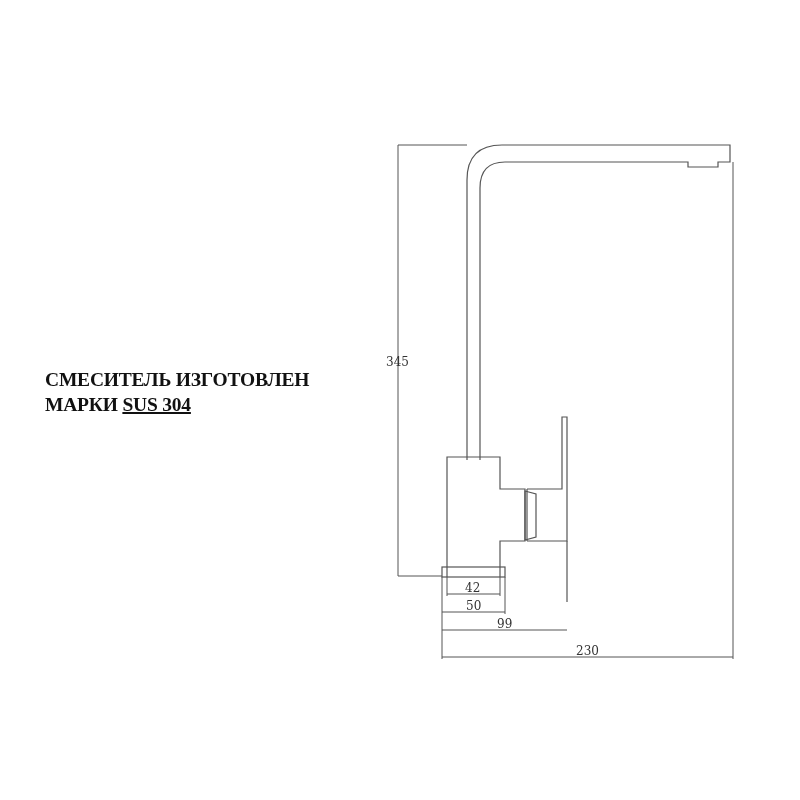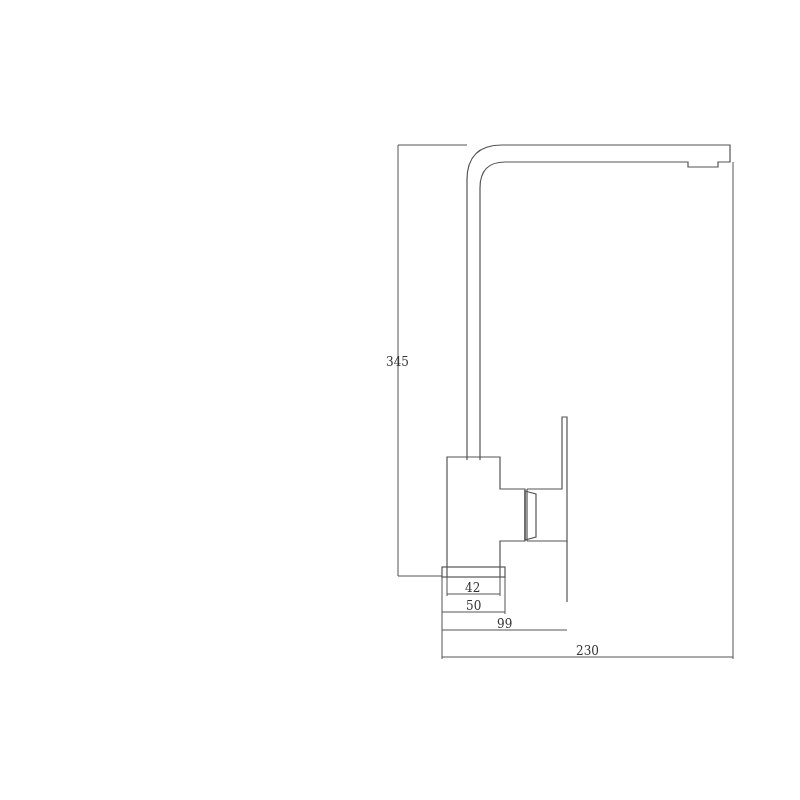--- a/index.html
+++ b/index.html
@@ -12,20 +12,22 @@
     }
     .note .line { display: block; white-space: nowrap; }
     .note .grade { text-decoration: underline; text-decoration-thickness: 2px; }
     svg.drawing { position: absolute; left: 0; top: 0; }
     .dim-text { font-family: "DejaVu Serif", serif; font-size: 12px; fill: #333333; }
   </style>
 </head>
 <body>
 
 <div class="note">
+  <span class="line">СМЕСИТЕЛЬ ИЗГОТОВЛЕН</span>
+  <span class="line"><span>МАРКИ </span><span class="grade">SUS 304</span></span>
 </div>
 
 <svg class="drawing" width="800" height="800" viewBox="0 0 800 800">
   <g fill="none" stroke="#555555" stroke-width="1.2">
 
     <path d="M 467 460 L 467 180 Q 467 145 502 145 L 730 145 L 730 162 L 718 162 L 718 167 L 688 167 L 688 162 L 505 162 Q 480 162 480 188 L 480 460"></path>
 
     <path d="M 447 567 L 447 457 L 500 457 L 500 489 L 525 489 L 525 541 L 500 541 L 500 567"></path>
 
     <path d="M 525 491 L 536 494 L 536 537 L 525 540 Z"></path>

